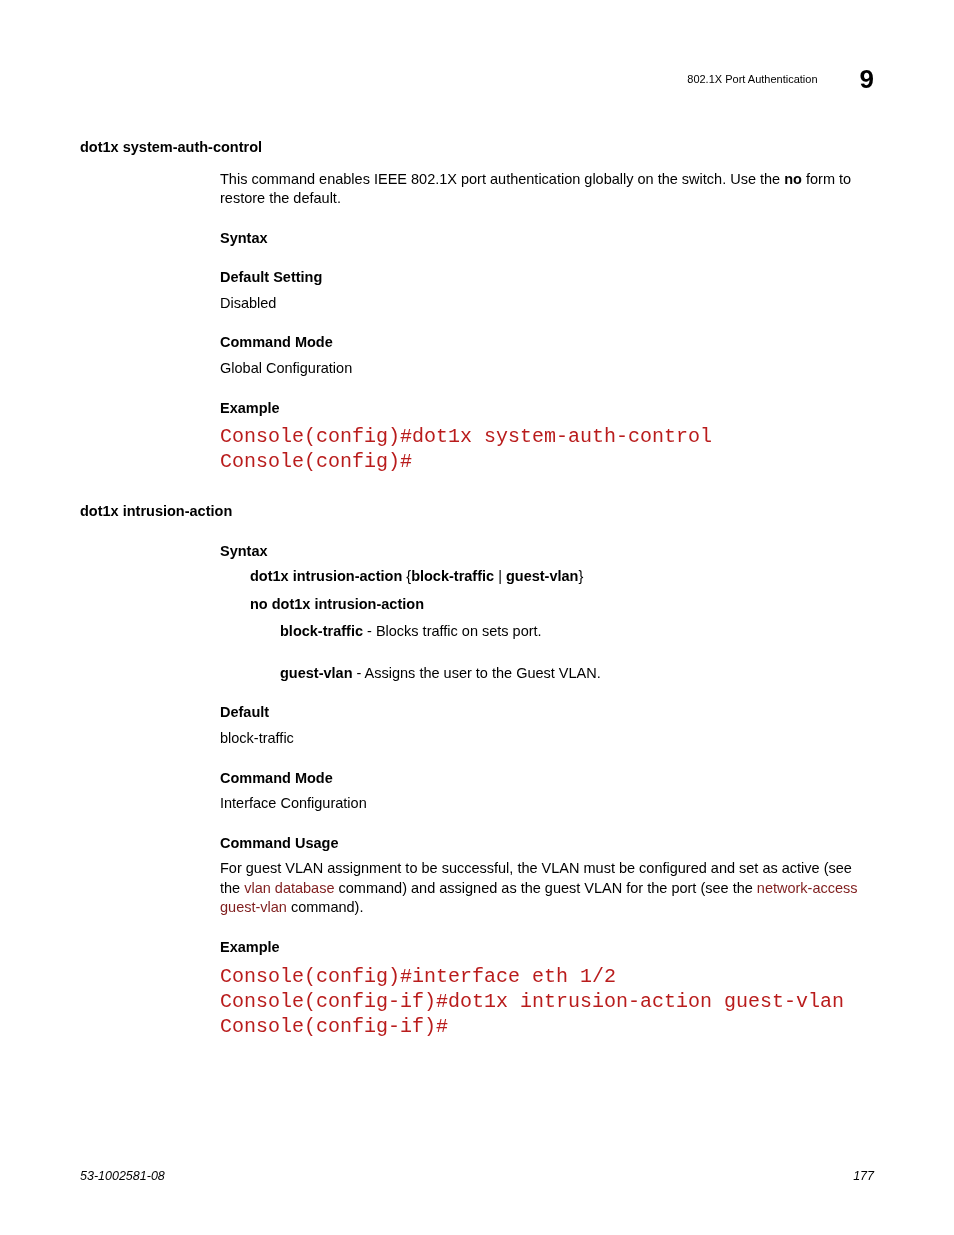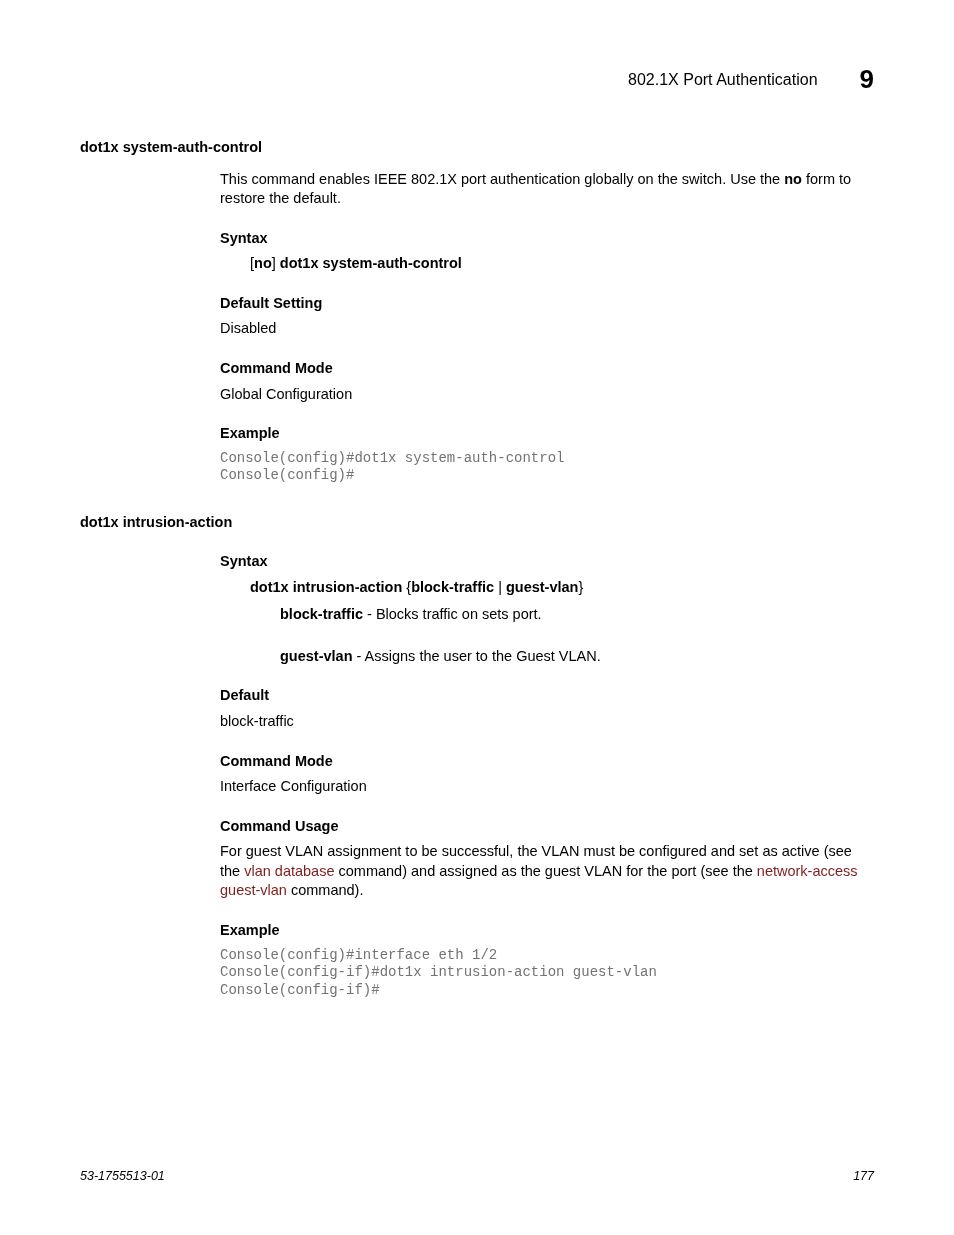--- a/index.html
+++ b/index.html
@@ -14,21 +14,21 @@
       line-height: 1.35;
     }
     .page-header {
       position: absolute;
       top: 62px;
       right: 80px;
       display: flex;
       align-items: center;
       gap: 42px;
     }
-    .header-title { font-size: 16px; }
+    .header-title { font-size: 11px; }
     .chapter-num { font-size: 26px; font-weight: bold; font-family: Arial, sans-serif; }
     .content {
       position: absolute;
       top: 138px;
       left: 80px;
       right: 80px;
     }
     .cmd-name {
       font-weight: bold;
       font-size: 14.5px;
@@ -39,23 +39,23 @@
     .indent2 { margin-left: 170px; }
     .indent3 { margin-left: 200px; }
     .para { margin-bottom: 8px; }
     .section-h {
       font-weight: bold;
       margin-top: 20px;
       margin-bottom: 6px;
     }
     .code {
       font-family: "Courier New", Courier, monospace;
-      font-size: 14px;
+      font-size: 20px;
       white-space: pre;
-      color: #737373;
+      color: #b91c1c;
       line-height: 1.25;
     }
     .bold { font-weight: bold; }
     .link { color: #7f1d1d; }
     .cmd-block-2 { margin-top: 28px; }
     .footer {
       position: absolute;
       bottom: 50px;
       left: 80px;
       right: 80px;
@@ -78,41 +78,39 @@
 
 <div class="content">
 
   <div class="cmd-name">dot1x system-auth-control</div>
 
   <div class="indent1 para">
     <span>This command enables IEEE 802.1X port authentication globally on the switch. Use the </span><span class="bold">no</span><span> form to restore the default.</span>
   </div>
 
   <div class="indent1 section-h">Syntax</div>
-  <div class="indent2 para">
-    <span>[</span><span class="bold">no</span><span>] </span><span class="bold">dot1x system-auth-control</span>
-  </div>
 
   <div class="indent1 section-h">Default Setting</div>
   <div class="indent1 para">Disabled</div>
 
   <div class="indent1 section-h">Command Mode</div>
   <div class="indent1 para">Global Configuration</div>
 
   <div class="indent1 section-h">Example</div>
   <div class="indent1 code">Console(config)#dot1x system-auth-control
 Console(config)#</div>
 
   <div class="cmd-name cmd-block-2">dot1x intrusion-action</div>
 
 
   <div class="indent1 section-h">Syntax</div>
   <div class="indent2 para">
     <span class="bold">dot1x intrusion-action</span><span> {</span><span class="bold">block-traffic</span><span> | </span><span class="bold">guest-vlan</span><span>}</span>
   </div>
+  <div class="indent2 para bold">no dot1x intrusion-action</div>
 
   <div class="indent3 para">
     <span class="bold">block-traffic</span><span> - Blocks traffic on sets port.</span>
   </div>
   <div class="indent3 para" style="margin-top:22px">
     <span class="bold">guest-vlan</span><span> - Assigns the user to the Guest VLAN.</span>
   </div>
 
   <div class="indent1 section-h">Default</div>
   <div class="indent1 para">block-traffic</div>
@@ -127,16 +125,16 @@
 
   <div class="indent1 section-h">Example</div>
   <div class="indent1 code">Console(config)#interface eth 1/2
 Console(config-if)#dot1x intrusion-action guest-vlan
 Console(config-if)#</div>
 
 </div>
 
 <div class="footer">
   <div class="footer-left">
-    <div>53-1755513-01</div>
+    <div>53-1002581-08</div>
   </div>
   <div class="pagenum">177</div>
 </div>
 
 </body></html>

